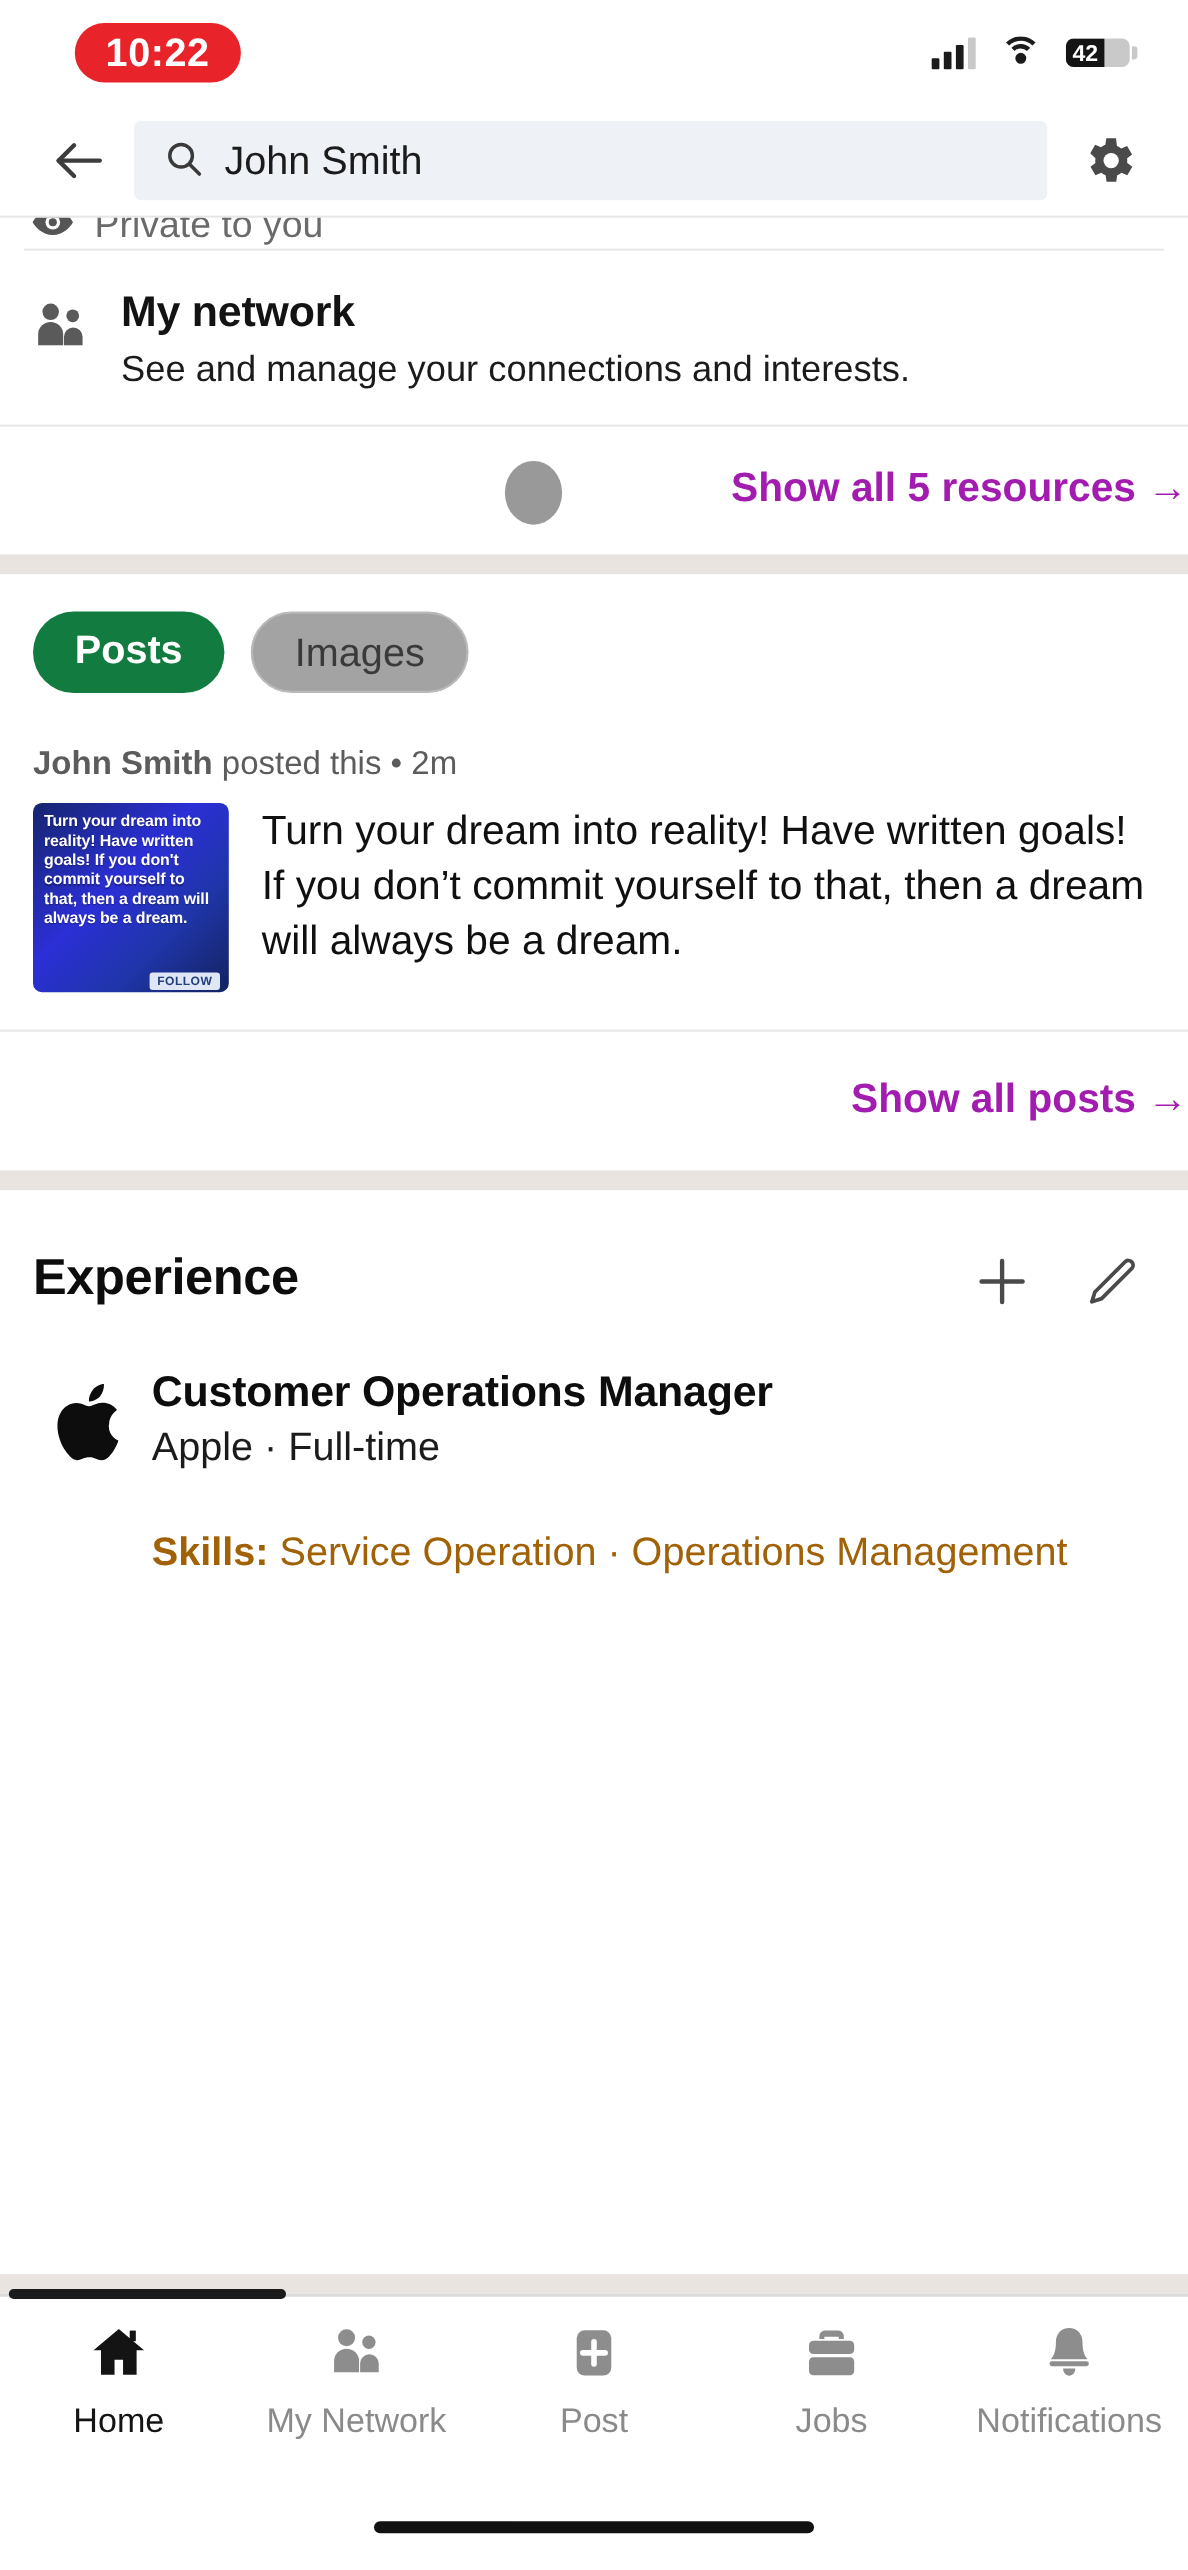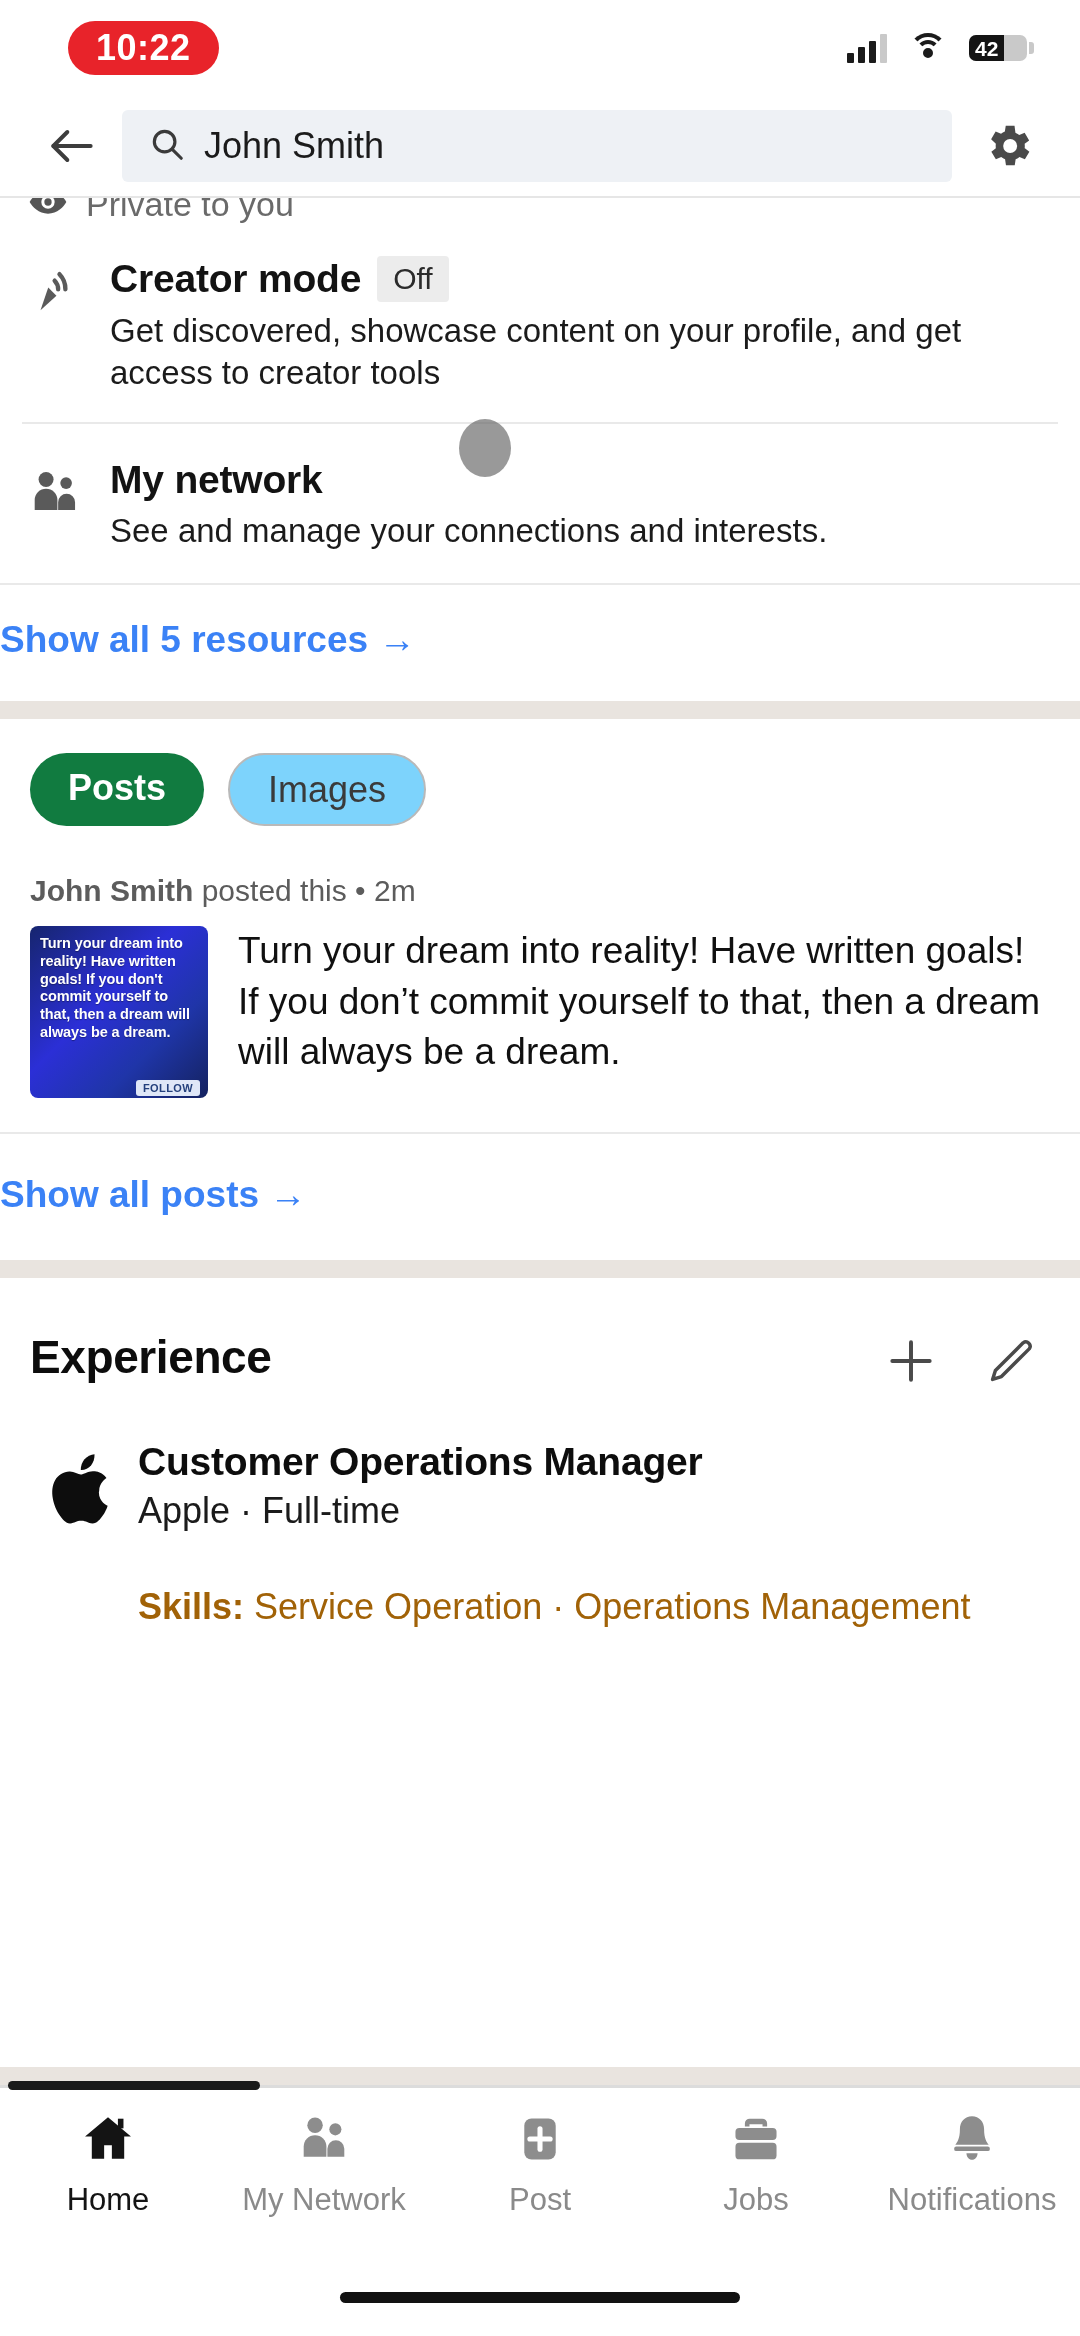--- a/index.html
+++ b/index.html
@@ -71,21 +71,21 @@
   .resource-icon { flex:0 0 62px; display:flex; justify-content:center; padding-top:6px; }
   .resource-body { flex:1 1 auto; }
   .res-title-line { display:flex; align-items:center; gap:16px; margin-bottom:8px; }
   .res-title { font-size:39px; font-weight:bold; color:#131313; letter-spacing:-.2px; }
   .badge-off { background:#ececec; color:#2b2b2b; font-size:30px; padding:5px 16px; border-radius:4px; line-height:1.2; }
   .res-sub { font-size:33px; color:#1b1b1b; line-height:1.28; }
 
   .hr-inset { height:2px; background:#e9e9e9; margin:0 22px; }
 
   .show-all {
-    text-align:left; font-size:37px; font-weight:bold; color:#3b82f6;
+    text-align:right; font-size:37px; font-weight:bold; color:#a21caf;
     padding:34px 0 40px;
   }
   .show-all .arw { font-weight:normal; }
 
   .band { height:18px; background:#e9e4df; }
 
   
   .section { padding:0 30px; }
   .act-head { display:flex; align-items:flex-start; padding-top:32px; }
   .act-titles { flex:1 1 auto; }
@@ -97,21 +97,21 @@
     padding:17px 34px; line-height:1; white-space:nowrap;
     margin-top:6px;
   }
   .icon-btn { width:78px; height:78px; display:flex; align-items:center; justify-content:center; margin-top:8px; margin-left:6px; }
 
   .pill-row { display:flex; gap:24px; margin-top:34px; }
   .pill {
     border-radius:40px; font-size:36px; padding:15px 38px; line-height:1.1;
   }
   .pill.on { background:#117b40; color:#fff; font-weight:bold; }
-  .pill.off { background:#7dd3fc; color:#3a3a3a; border:2px solid #b9b9b9;text-align:right; }
+  .pill.off { background:#a3a3a3; color:#3a3a3a; border:2px solid #b9b9b9;text-align:right; }
 
   .post-meta { font-size:30px; font-weight:bold; color:#5c5c5c; margin-top:48px; }
   .post-meta .reg { font-weight:normal; }
   .post-row { display:flex; gap:30px; margin-top:18px; }
   .post-thumb {
     flex:0 0 178px; height:172px; border-radius:8px; overflow:hidden;
     background:linear-gradient(135deg,#16256e 0%,#2b2fd6 42%,#1f35a8 70%,#14225f 100%);
     position:relative; padding:9px 8px 0 10px;
   }
   .post-thumb .tt {
@@ -214,36 +214,20 @@
       <span>
         <svg width="40" height="40" viewBox="0 0 24 24" fill="#555">
           <path d="M12 5C6.5 5 2.4 9.3 1 12c1.4 2.7 5.5 7 11 7s9.6-4.3 11-7c-1.4-2.7-5.5-7-11-7z"></path>
           <circle cx="12" cy="12" r="4" fill="#fff"></circle>
             <circle cx="12" cy="12" r="2.2" fill="#555"></circle>
         </svg>
       </span>
       <span class="lbl">Private to you</span>
     </div>
 
-    <div class="resource-row">
-      <div class="resource-icon">
-        <svg width="58" height="58" viewBox="0 0 24 24" fill="#5a5a5a">
-          <path d="M6 20l3.2-9.4 3.4 3.4L6 20z"></path>
-          <path d="M13.2 4.4a.9.9 0 011.3 0 9.6 9.6 0 012.7 6.9.9.9 0 11-1.8-.05 7.8 7.8 0 00-2.2-5.6.9.9 0 010-1.25z"></path>
-          <path d="M11.2 7.1a.9.9 0 011.3 0 5.9 5.9 0 011.7 4.2.9.9 0 11-1.8 0 4.1 4.1 0 00-1.2-2.95.9.9 0 010-1.25z"></path>
-        </svg>
-      </div>
-      <div class="resource-body">
-        <div class="res-title-line">
-          <span class="res-title">Creator mode</span>
-          <span class="badge-off">Off</span>
-        </div>
-        <div class="res-sub">Get discovered, showcase content on your profile, and get access to creator tools</div>
-      </div>
-    </div>
 
     <div class="hr-inset"></div>
 
     <div class="resource-row" style="padding-top:34px;padding-bottom:30px;">
       <div class="resource-icon">
         <svg width="58" height="58" viewBox="0 0 24 24" fill="#5a5a5a">
           <circle cx="8.3" cy="6.4" r="3.1"></circle>
             <path d="M3.6 19v-4.1a4.7 4.7 0 019.4 0V19z"></path>
           <circle cx="16.6" cy="7.9" r="2.4"></circle>
             <path d="M13.3 19v-3.2a3.5 3.5 0 017 0V19z"></path>

